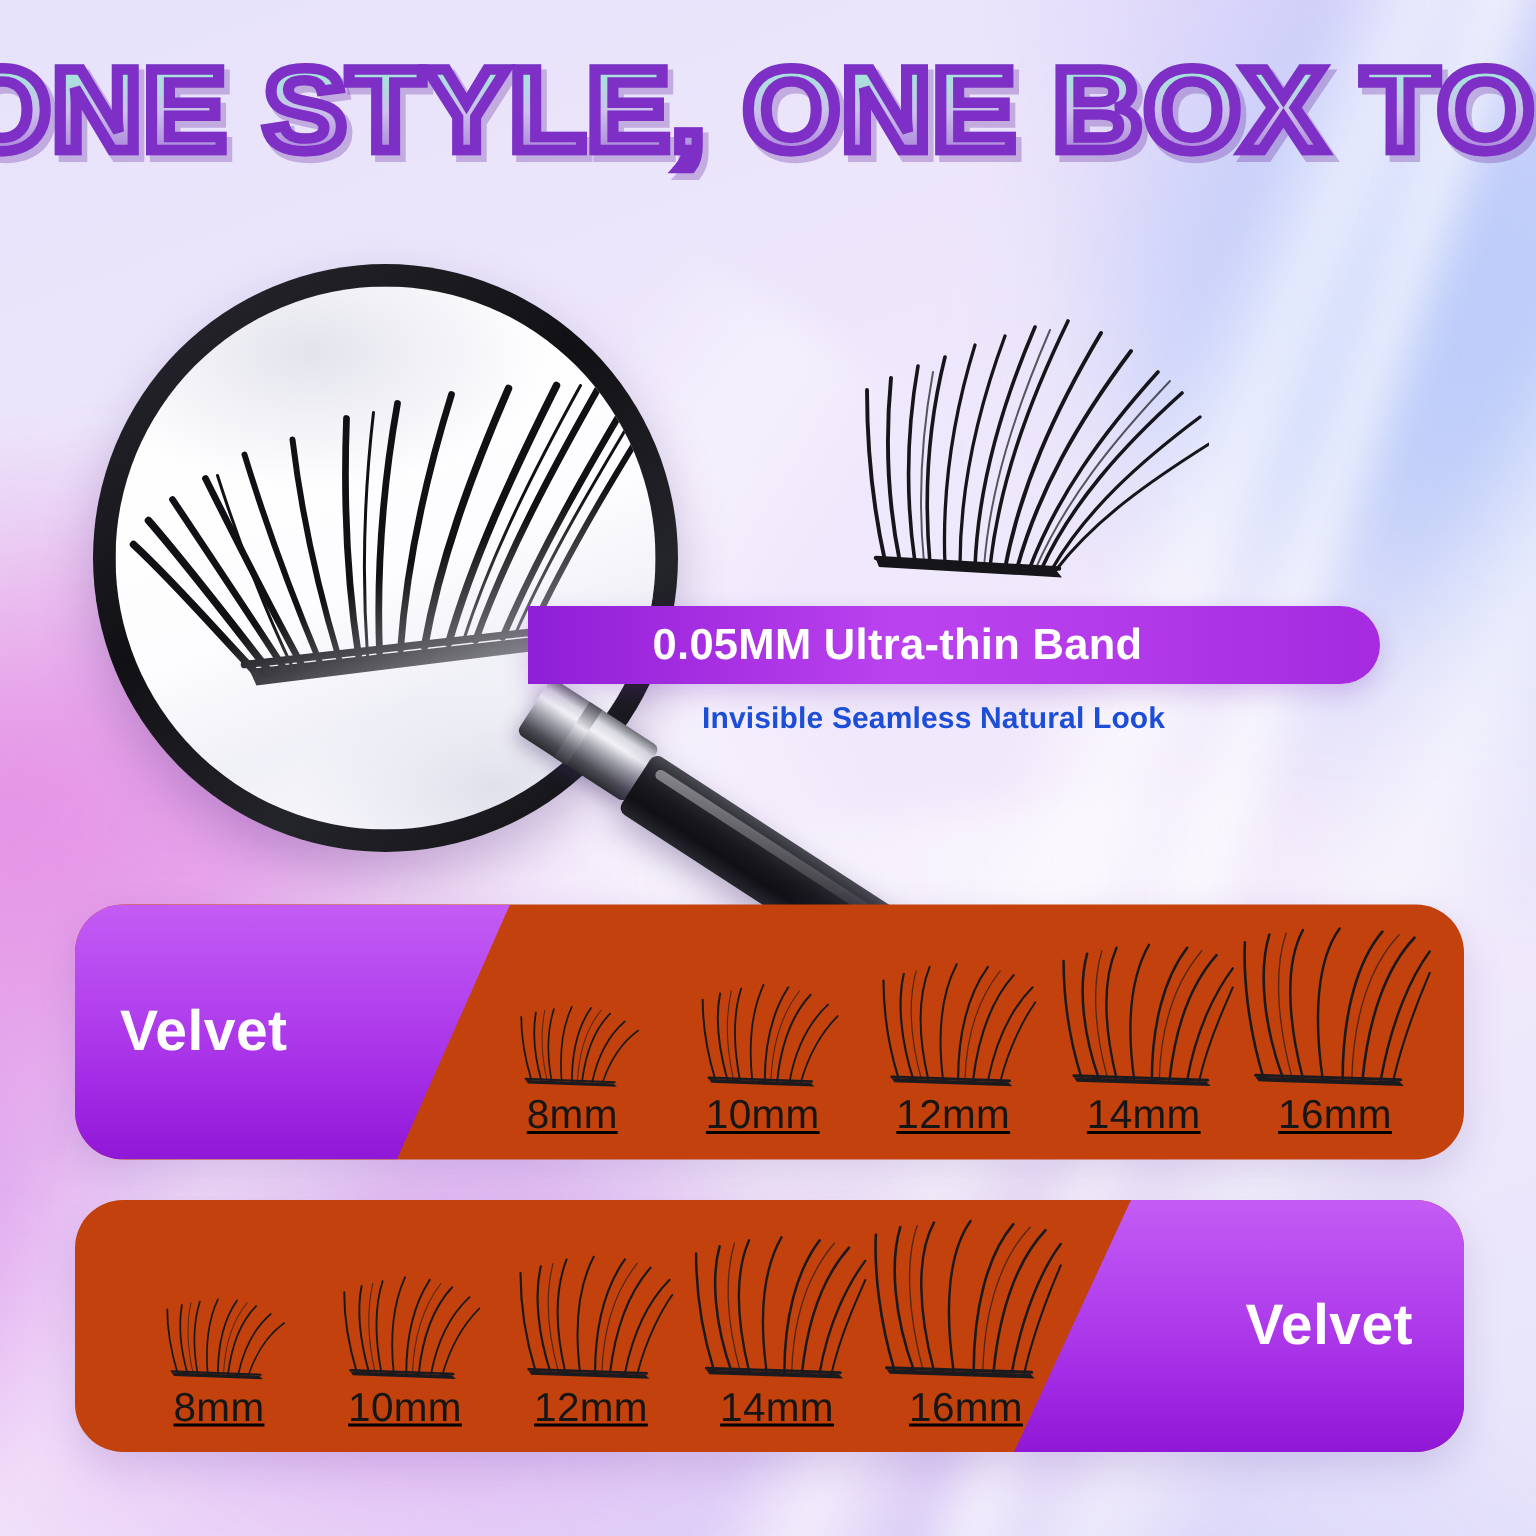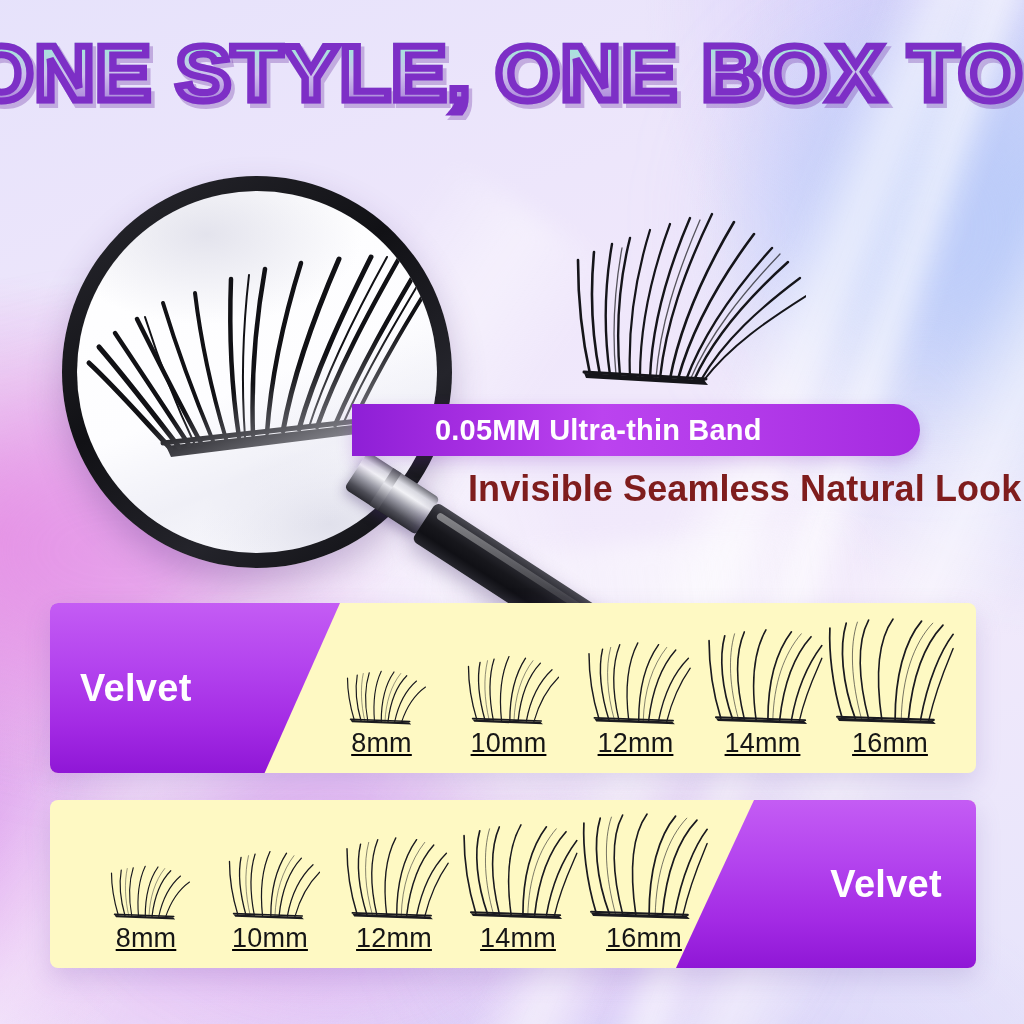--- a/index.html
+++ b/index.html
@@ -112,26 +112,26 @@
     background:linear-gradient(90deg,#8e1fd6 0%,#a32ce0 18%,#bb43ef 44%,#b23ae9 70%,#a52ae0 100%);
     display:flex;align-items:center;
     box-shadow:0 6px 16px rgba(120,40,180,.22);
   }
   .pill-label{
     color:#ffffff;font-size:29px;font-weight:bold;letter-spacing:.2px;
     margin-left:83px;white-space:nowrap;
   }
   .subtitle{
     position:absolute;left:468px;top:468px;width:520px;
-    color:#7f1d1d;font-size:36px;font-weight:bold;letter-spacing:.1px;white-space:nowrap;
+    color:#1d4ed8;font-size:20px;font-weight:bold;letter-spacing:.1px;white-space:nowrap;
   }
 
   
   .card{
-    position:absolute;background:#fef9c3;border-radius:8px;overflow:hidden;
+    position:absolute;background:#c2410c;border-radius:32px;overflow:hidden;
     box-shadow:0 10px 26px rgba(110,80,170,.20);
   }
   .card-top{left:50px;top:603px;width:926px;height:170px;}
   .card-bottom{left:50px;top:800px;width:926px;height:168px;}
 
   .vel-block{position:absolute;top:0;height:100%;
     background:linear-gradient(180deg,#c45cf4 0%,#b343ee 38%,#a32ae4 72%,#8f17d6 100%);
     display:flex;align-items:center;}
   .vel-left{left:0;width:290px;clip-path:polygon(0 0,100% 0,74% 100%,0 100%);justify-content:flex-start;}
   .vel-right{right:0;width:300px;clip-path:polygon(26% 0,100% 0,100% 100%,0 100%);justify-content:flex-end;}

